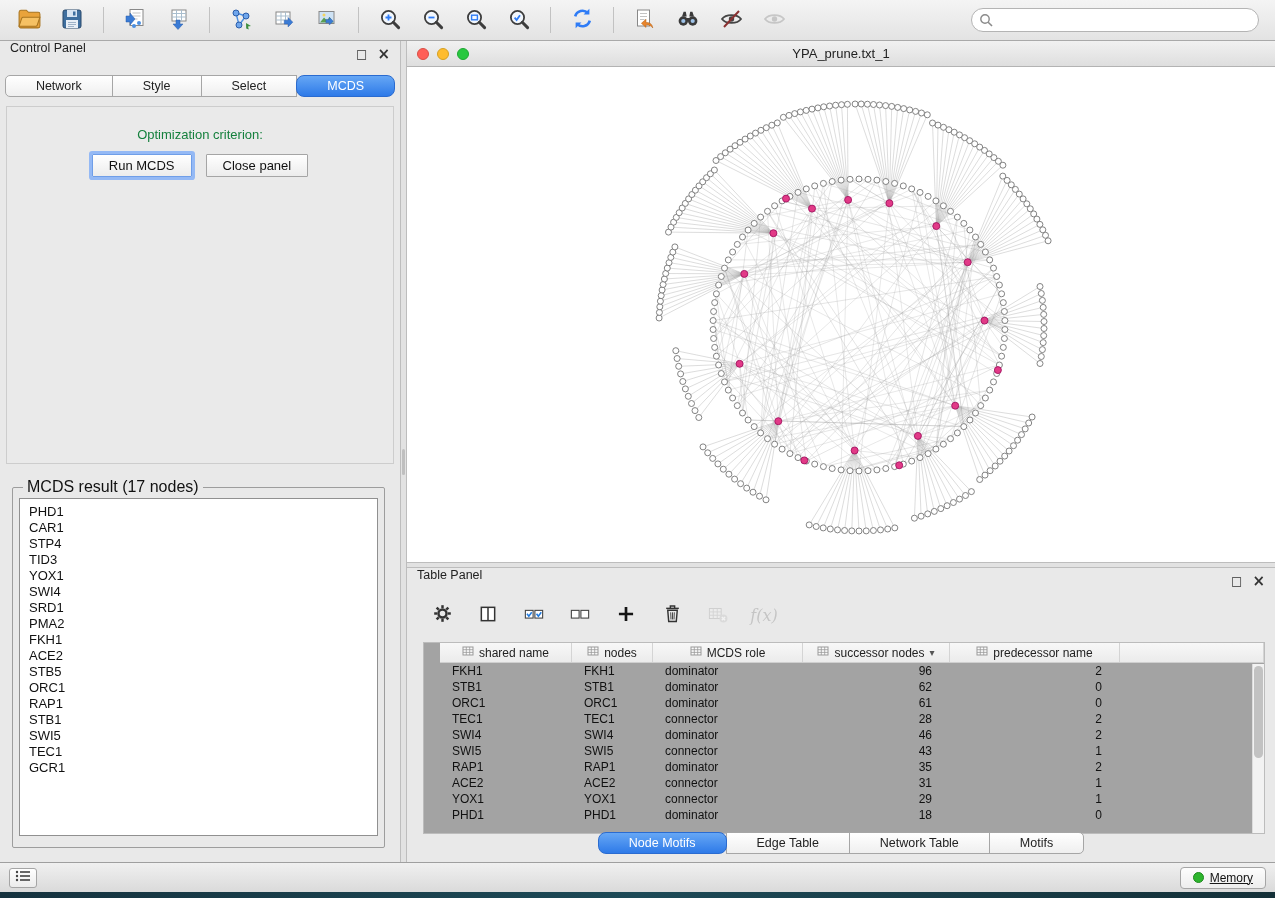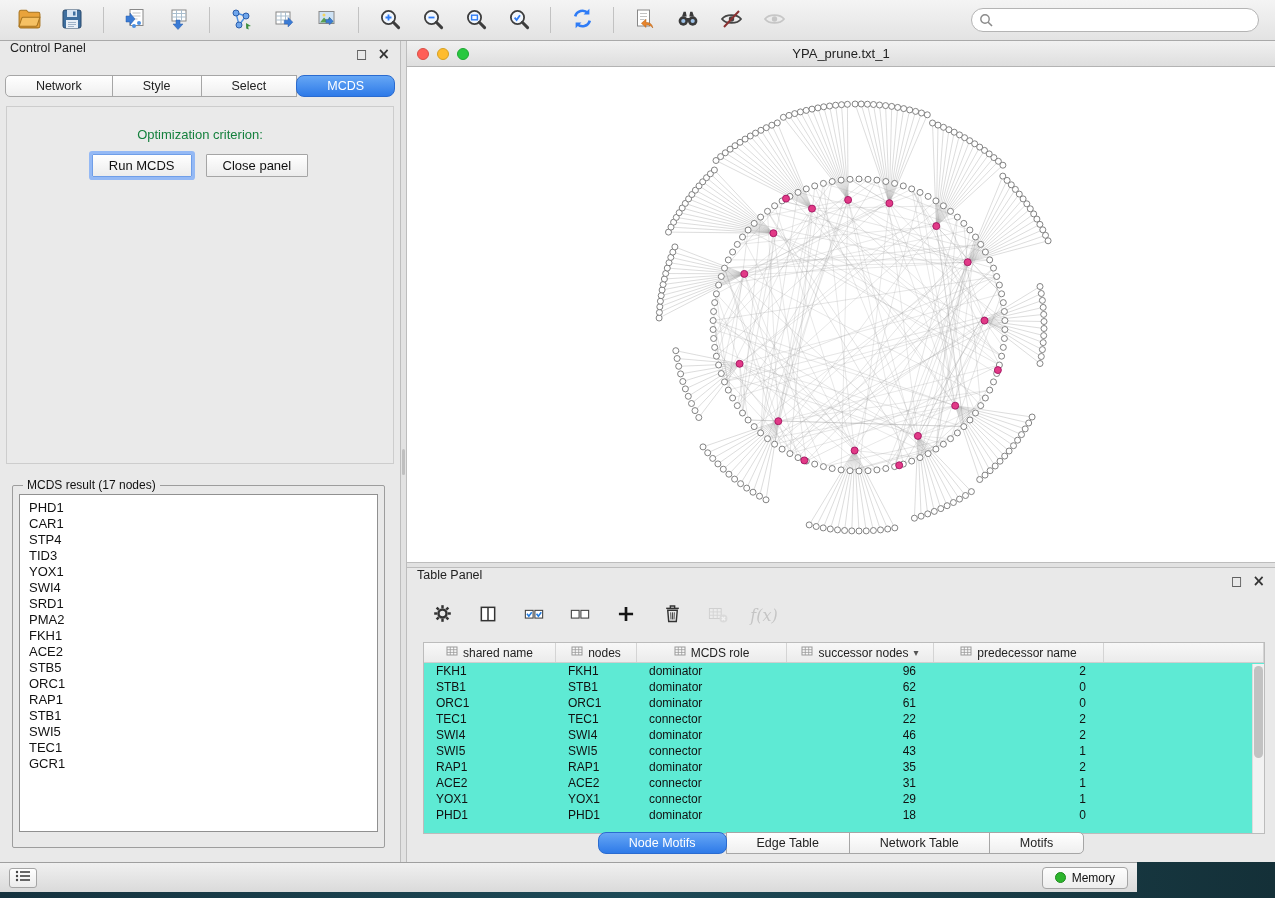--- a/index.html
+++ b/index.html
@@ -31,21 +31,21 @@
   .seg-tab.active{background:linear-gradient(#66a7f5,#2e7ae8);border-color:#2a6bd0;color:#fff;border-radius:8px;position:relative;z-index:3;}
   .cp-card{margin:9px 6px 0 6px;height:358px;border:1px solid #cdcdcd;background:#eaeaea;padding-top:20px;text-align:center;}
   .opt-label{font-size:13px;margin-bottom:10px;color:#15803d;}
   .combo{width:312px;height:23px;margin:0 auto;background:#fff;border:1px solid #a9a9a9;border-radius:5px;display:flex;align-items:center;position:relative;cursor:pointer;}
   .combo-val{flex:1;text-align:left;padding-left:9px;font-size:12.5px;color:#111;white-space:nowrap;overflow:hidden;}
   .combo-btn{width:20px;height:21px;border-radius:0 4px 4px 0;background:linear-gradient(#7eb3f8,#2d7bea);display:flex;align-items:center;justify-content:center;}
   .cp-buttons{display:flex;justify-content:center;gap:14px;margin-top:12px;}
   .push-btn{height:23px;padding:0 16px;font:13px "Liberation Sans",sans-serif;background:linear-gradient(#ffffff,#ececec);border:1px solid #a5a5a5;border-radius:1px;color:#111;cursor:pointer;}
   .push-btn.focused{box-shadow:0 0 0 3px rgba(77,144,254,.55);border-color:#6f9ee8;}
   .mcds-fieldset{margin:14px 15px 0 12px;height:370px;border:1px solid #9d9d9d;border-radius:2px;padding:2px 6px 6px 6px;}
-  .mcds-fieldset legend{font-size:12px;padding:0 4px;color:#111;margin-left:4px;}
+  .mcds-fieldset legend{font-size:16px;padding:0 4px;color:#111;margin-left:4px;}
   .list-box{height:338px;background:#fff;border:1px solid #909090;padding:5px 9px;overflow:hidden;}
   .list-item{font-size:13px;line-height:16px;color:#111;cursor:default;}
 
   
   .v-split{position:absolute;left:400px;top:41px;width:7px;height:821px;background:#e2e2e2;border-left:1px solid #bdbdbd;border-right:1px solid #bdbdbd;cursor:col-resize;}
   .v-split .grip{position:absolute;left:1px;top:408px;width:3px;height:26px;background:#bfbfbf;border-radius:2px;}
   .h-split{position:absolute;left:407px;top:562px;width:868px;height:6px;background:#e2e2e2;border-top:1px solid #bdbdbd;border-bottom:1px solid #bdbdbd;cursor:row-resize;}
 
   
   .network-window{position:absolute;left:407px;top:41px;width:868px;height:521px;background:#fff;}
@@ -57,34 +57,34 @@
   .tl.green{background:#28c840;border:1px solid #1ea832;}
   .net-title{position:absolute;left:0;right:0;text-align:center;font-size:13px;color:#222;pointer-events:none;}
   .net-canvas{width:866px;height:494px;display:block;background:#fff;}
 
   
   .table-panel{position:absolute;left:407px;top:568px;width:868px;height:294px;background:#e9e9e9;}
   .tp-toolbar{height:42px;display:flex;align-items:center;gap:20px;padding-left:22px;}
   .tp-btn{background:none;border:none;display:flex;align-items:center;justify-content:center;width:26px;height:26px;cursor:pointer;}
   .tp-btn.disabled{opacity:.45;}
   .fx-label{font:italic 16px "DejaVu Serif",serif;color:#9a9a9a;}
-  .nt-table{position:absolute;left:16px;right:10px;top:74px;height:192px;background:#5eead4;border:1px solid #bcbcbc;overflow:hidden;}
+  .nt-table{position:absolute;left:16px;right:10px;top:74px;height:192px;background:#a3a3a3;border:1px solid #bcbcbc;overflow:hidden;padding-left:16px;}
   .nt-header{display:grid;grid-template-columns:132px 81px 150px 147px 170px 1fr;height:20px;background:linear-gradient(#f8f8f8,#ebebeb);border-bottom:1px solid #cfcfcf;}
   .nt-th{display:flex;align-items:center;justify-content:center;gap:5px;border-right:1px solid #d4d4d4;font-size:12px;color:#222;cursor:pointer;white-space:nowrap;}
   .nt-th .chev{font-size:10px;color:#555;}
   .nt-body{overflow:hidden;}
   .nt-row{display:grid;grid-template-columns:132px 81px 150px 147px 170px 1fr;height:16px;align-items:center;font-size:12px;cursor:default;}
   .nt-td{padding-left:12px;white-space:nowrap;color:#111;}
   .nt-td.num{text-align:right;padding-right:18px;padding-left:0;}
   .nt-scroll{position:absolute;right:0;top:21px;bottom:0;width:12px;background:#f2f2f2;border-left:1px solid #dcdcdc;}
   .nt-thumb{position:absolute;left:1px;top:2px;width:9px;height:92px;background:#c2c2c2;border-radius:5px;cursor:pointer;}
   .tp-tabs{position:absolute;left:0;right:0;bottom:8px;display:flex;justify-content:center;}
 
   
-  .statusbar{position:absolute;left:0;top:862px;width:1137px;height:30px;background:linear-gradient(#f0f0f0,#dadada);border-top:1px solid #9f9f9f;display:flex;align-items:center;padding:8px 9px;}
+  .statusbar{position:absolute;left:0;top:862px;width:1275px;height:30px;background:linear-gradient(#f0f0f0,#dadada);border-top:1px solid #9f9f9f;display:flex;align-items:center;padding:8px 9px;text-decoration:underline;}
   .list-btn{width:28px;height:20px;border:1px solid #a5a5a5;border-radius:3px;background:linear-gradient(#fff,#ececec);display:flex;align-items:center;justify-content:center;cursor:pointer;}
   .memory-btn{margin-left:auto;height:22px;border:1px solid #a5a5a5;border-radius:4px;background:linear-gradient(#fdfdfd,#ededed);display:flex;align-items:center;gap:6px;padding:0 12px;font-size:12px;color:#111;cursor:pointer;}
   .mem-dot{width:11px;height:11px;border-radius:50%;background:#2db52d;border:1px solid #1d8a1d;}
 </style>
 </head>
 <body>
 
 <div class="toolbar">
   <div class="tb-icons" id="tb-icons">
       <button class="tb-btn">
@@ -1076,21 +1076,21 @@
           <div class="nt-td">ORC1</div>
           <div class="nt-td">dominator</div>
           <div class="nt-td num">61</div>
           <div class="nt-td num">0</div>
           <div class="nt-td"></div>
         </div>
         <div class="nt-row">
           <div class="nt-td">TEC1</div>
           <div class="nt-td">TEC1</div>
           <div class="nt-td">connector</div>
-          <div class="nt-td num">22</div>
+          <div class="nt-td num">28</div>
           <div class="nt-td num">2</div>
           <div class="nt-td"></div>
         </div>
         <div class="nt-row">
           <div class="nt-td">SWI4</div>
           <div class="nt-td">SWI4</div>
           <div class="nt-td">dominator</div>
           <div class="nt-td num">46</div>
           <div class="nt-td num">2</div>
           <div class="nt-td"></div>

